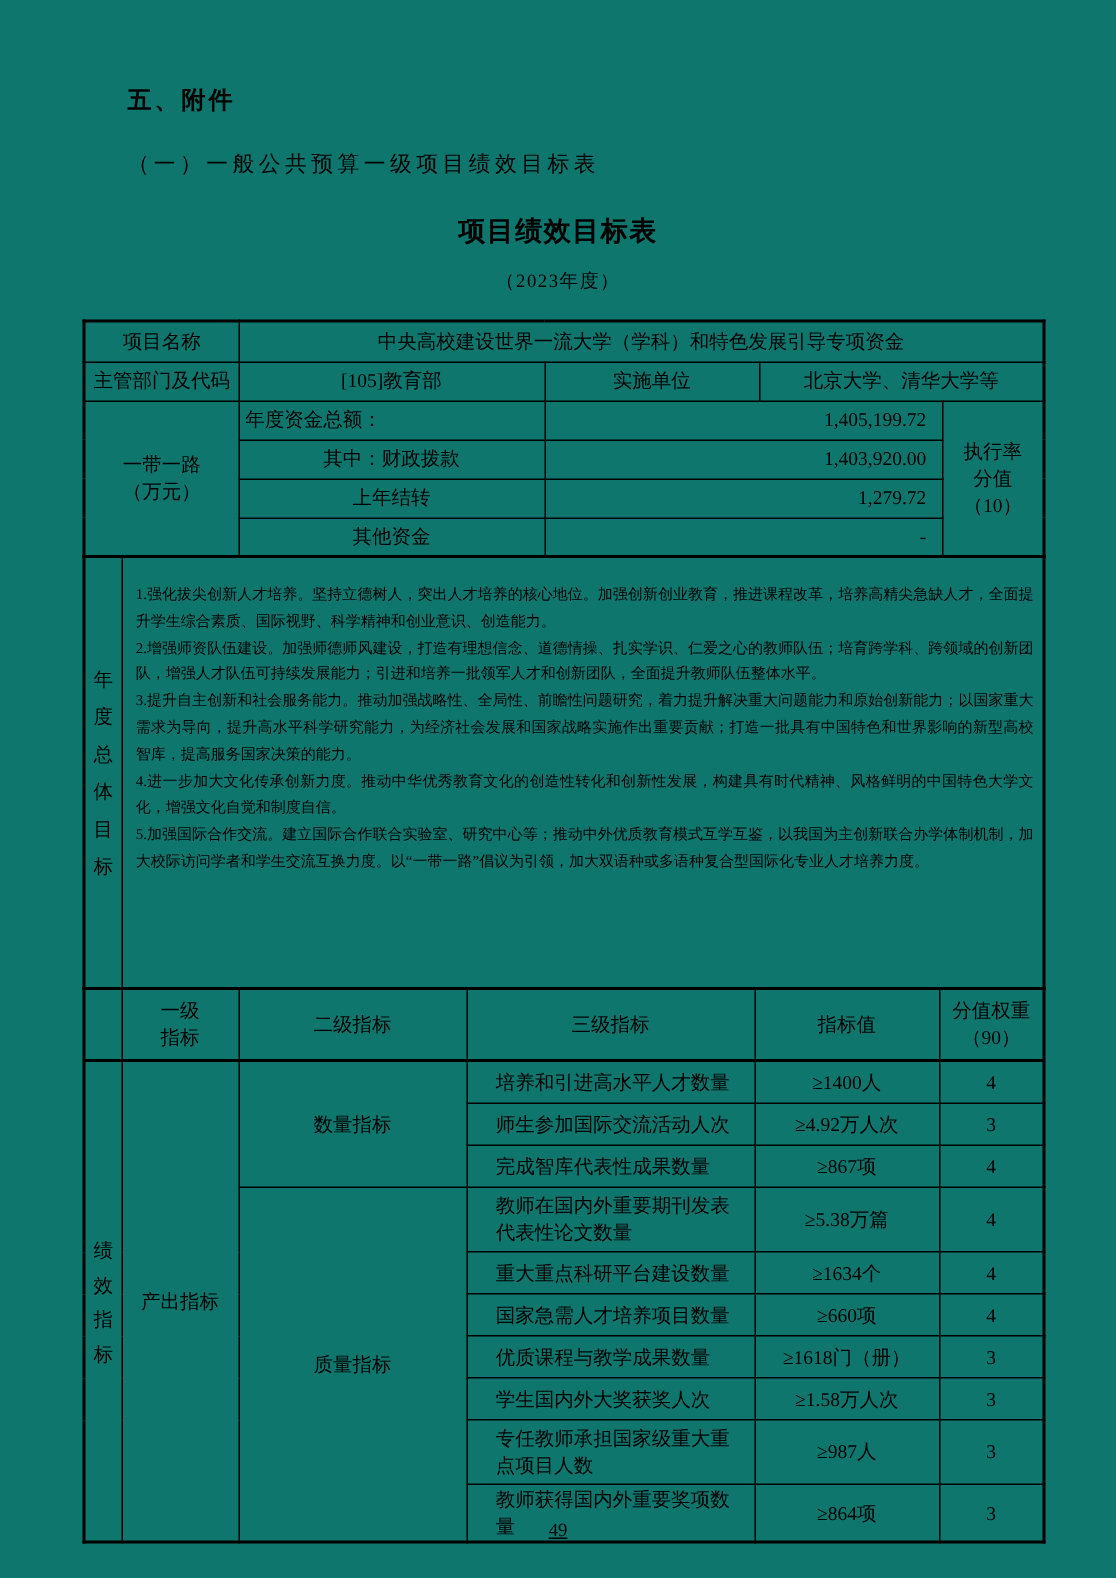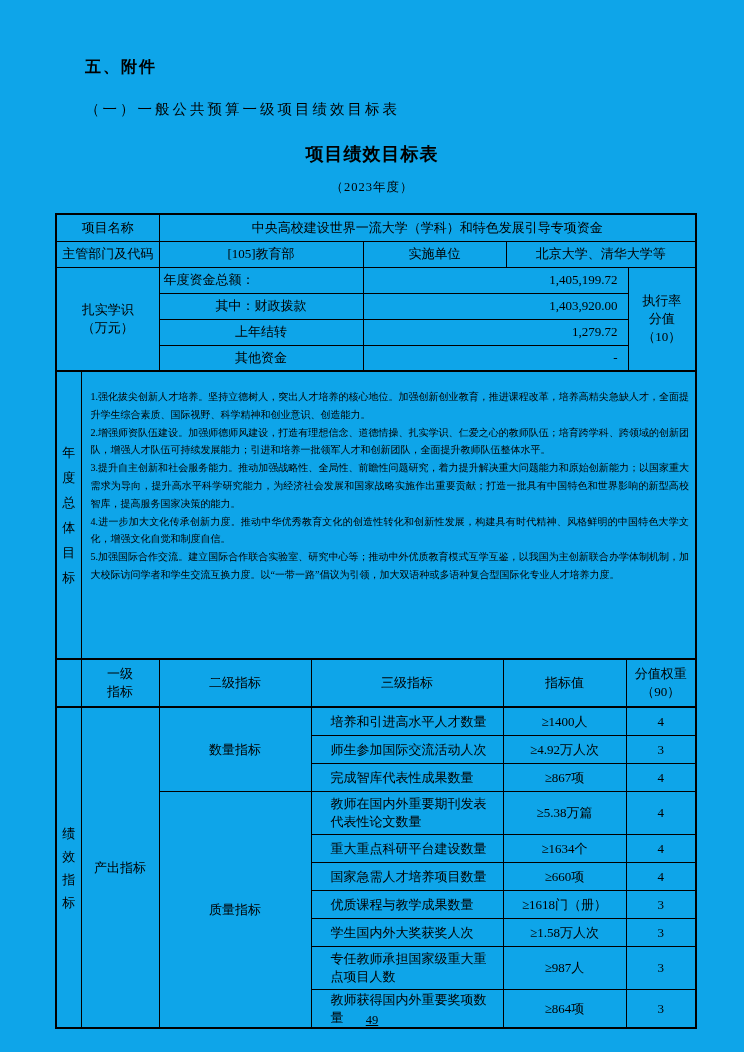--- a/index.html
+++ b/index.html
@@ -1,20 +1,20 @@
 <!DOCTYPE html>
 <html><head>
 <meta charset="utf-8">
 <style>
   html,body { margin:0; padding:0; background:#e8e8e8; }
   .page {
     position:relative;
     width:744px; height:1052px;
     margin:0 auto;
-    background:#0ea5e9;
+    background:#0f766e;
     color:#000;
     font-family:"Liberation Serif","DejaVu Serif",serif;
     overflow:hidden;
   }
   .h-attach {
     position:absolute; left:85px; top:57px;
     font-family:"Liberation Sans","DejaVu Sans",sans-serif;
     font-weight:bold; font-size:16px; letter-spacing:2px;
   }
   .h-sub {
@@ -85,21 +85,21 @@
         <td class="c">项目名称</td>
         <td class="c" colspan="4">中央高校建设世界一流大学（学科）和特色发展引导专项资金</td>
       </tr>
       <tr style="height:26px">
         <td class="c">主管部门及代码</td>
         <td class="c">[105]教育部</td>
         <td class="c">实施单位</td>
         <td class="c" colspan="2">北京大学、清华大学等</td>
       </tr>
       <tr style="height:26px">
-        <td class="c pre" rowspan="4">扎实学识
+        <td class="c pre" rowspan="4">一带一路
 （万元）</td>
         <td class="l">年度资金总额：</td>
         <td class="r" colspan="2">1,405,199.72</td>
         <td class="c pre" rowspan="4">执行率
 分值
 （10）</td>
       </tr>
       <tr style="height:26px">
         <td class="c">其中：财政拨款</td>
         <td class="r" colspan="2">1,403,920.00</td>

